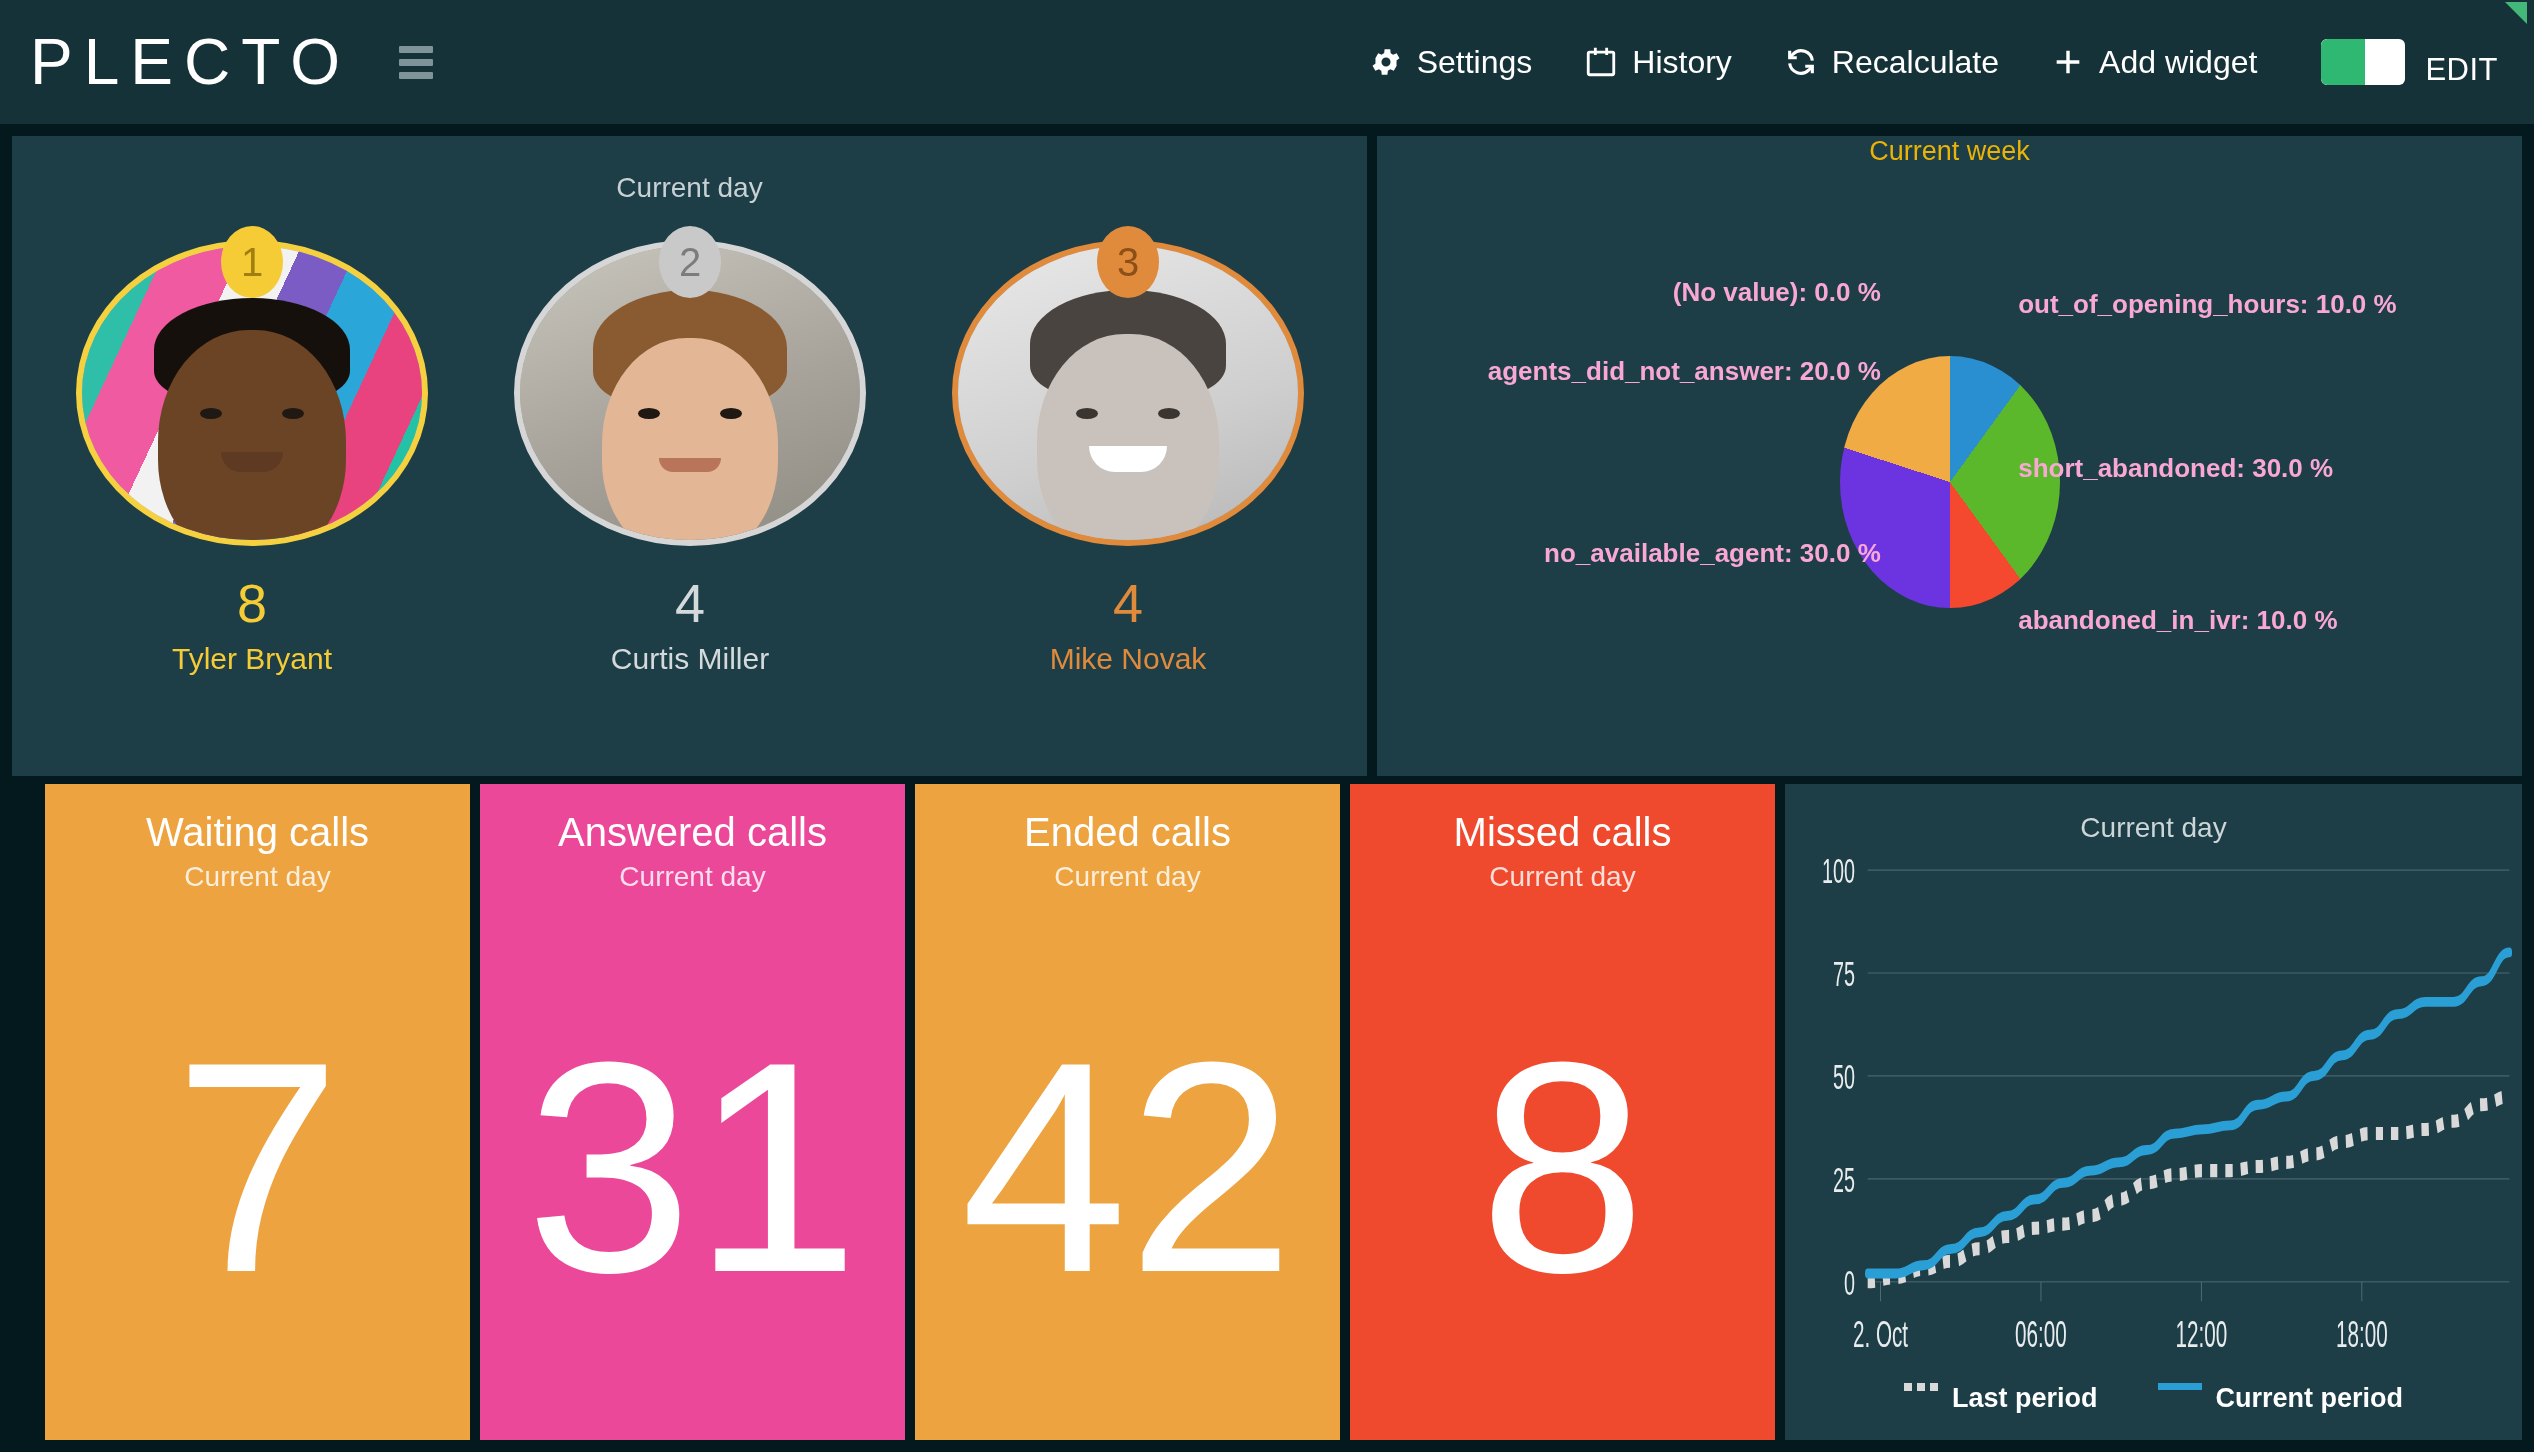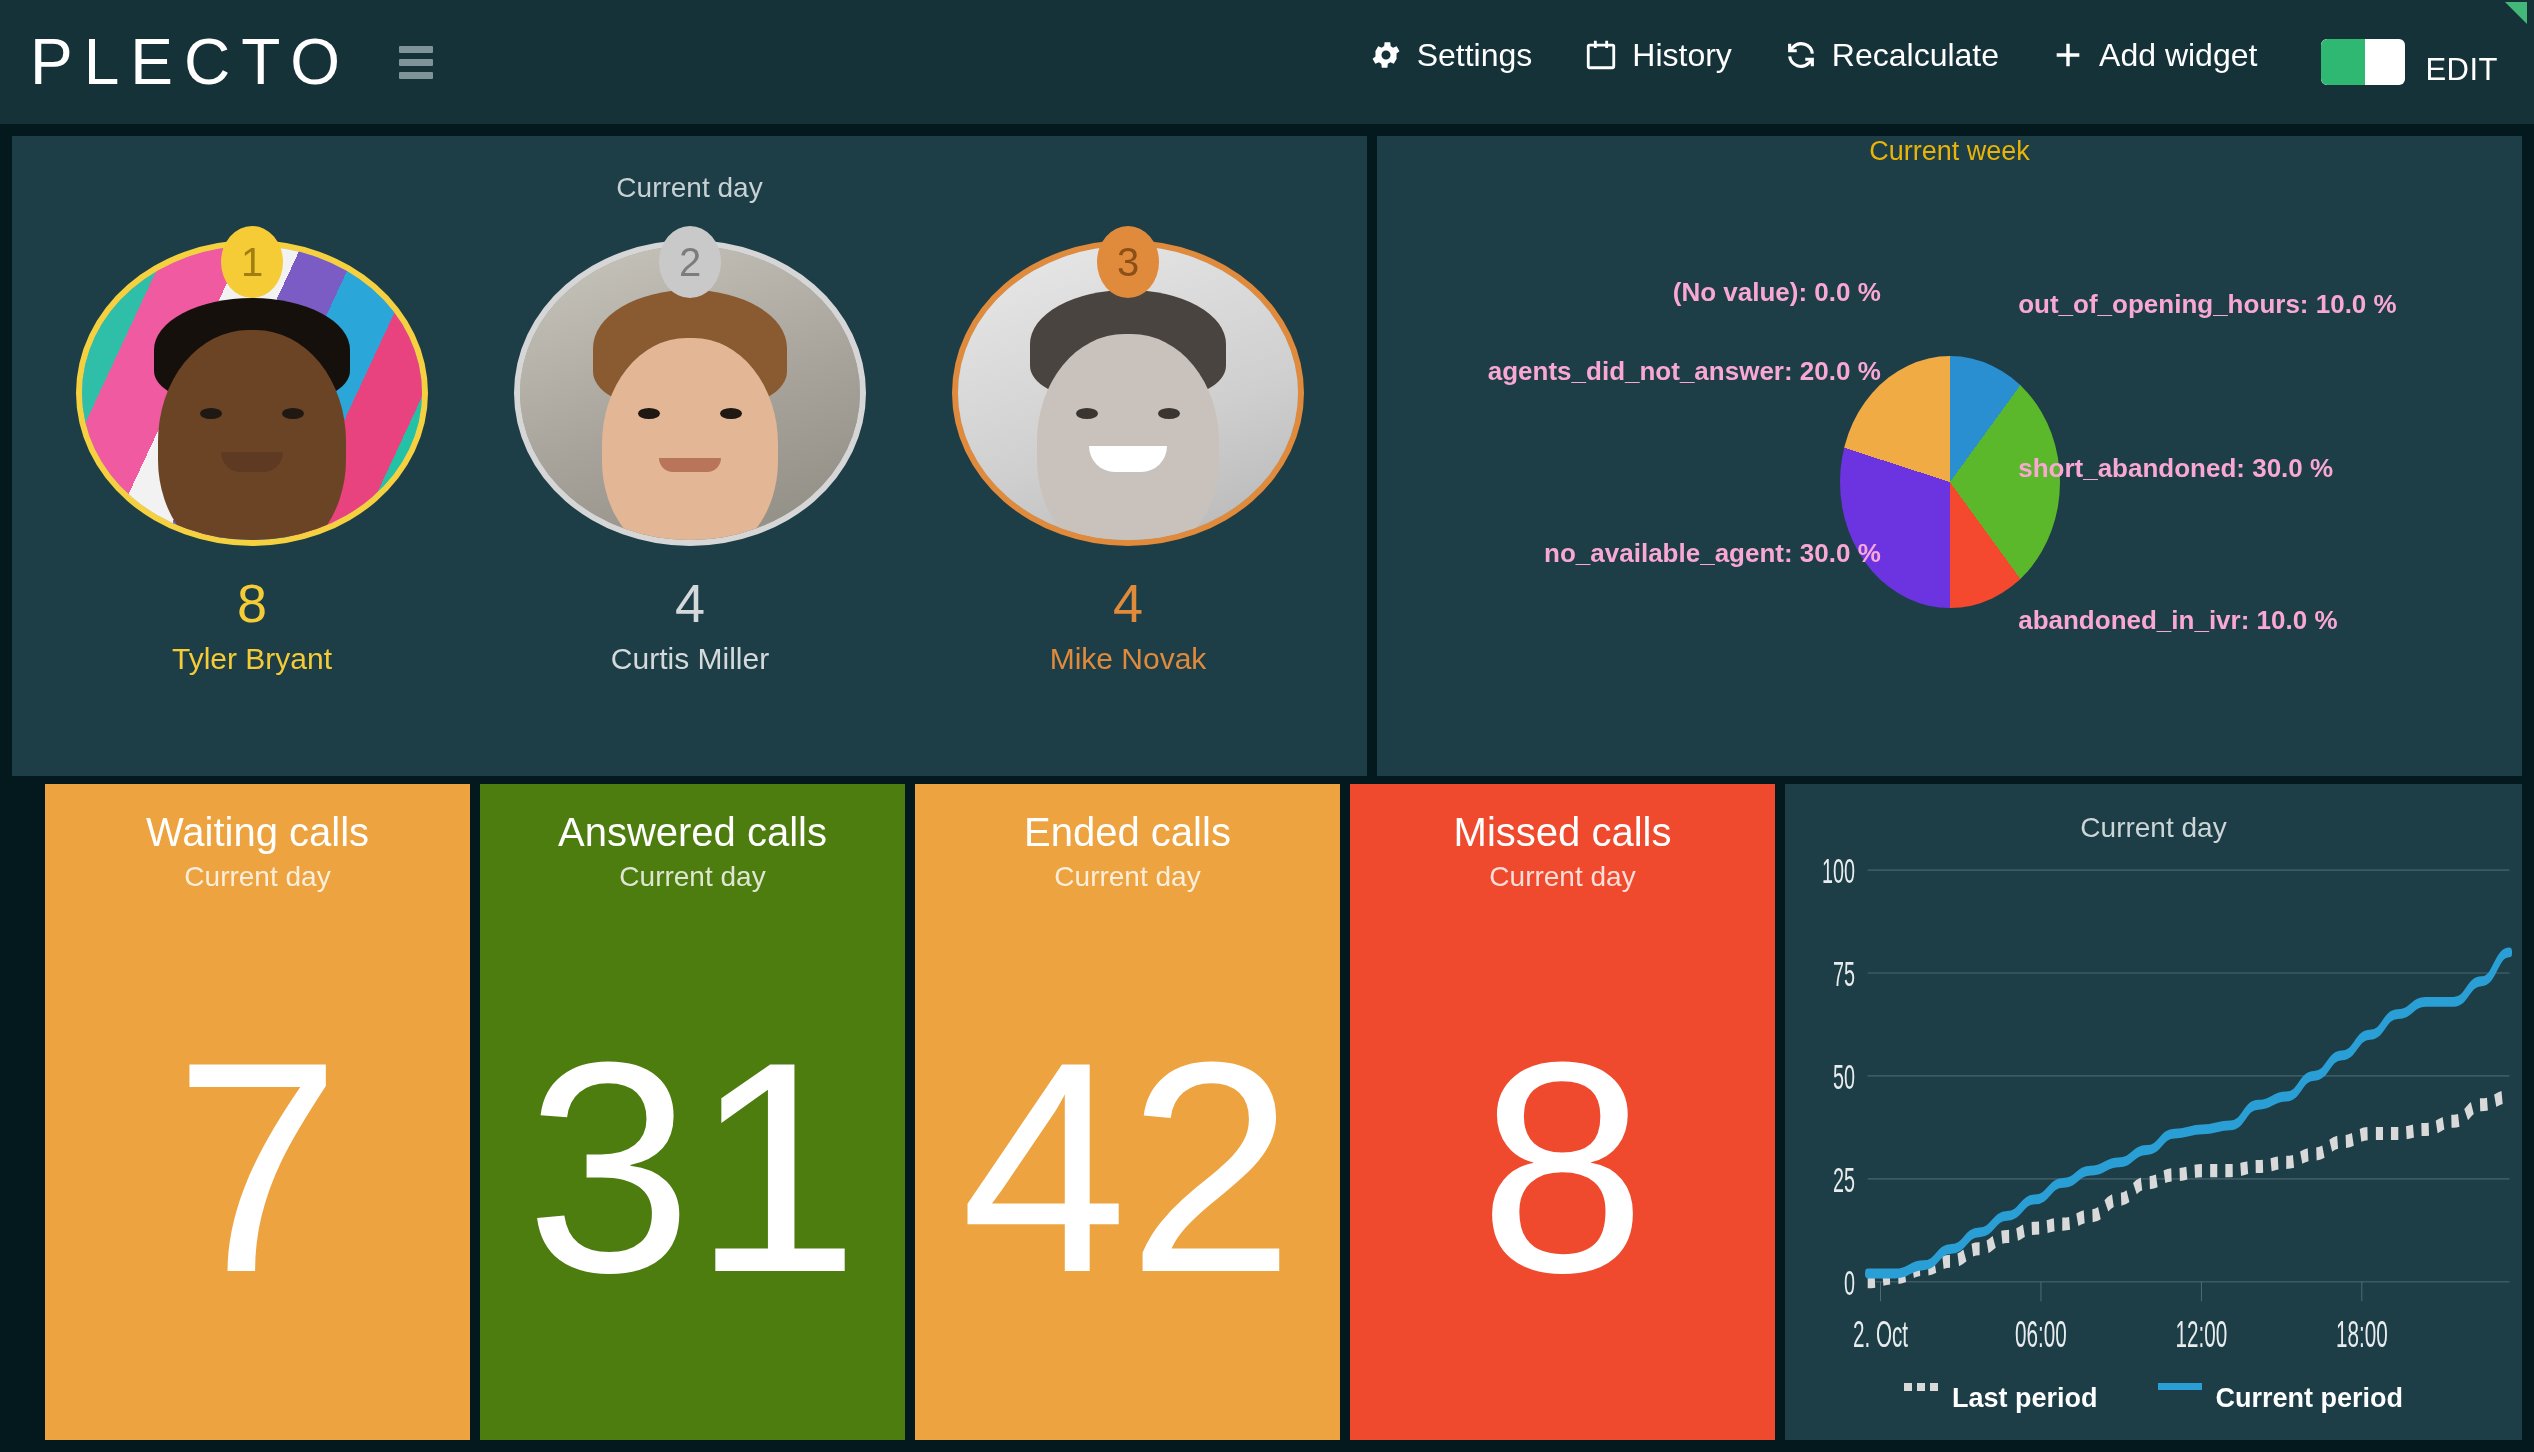--- a/index.html
+++ b/index.html
@@ -39,21 +39,21 @@
     margin-left: 48px;
     display: flex; flex-direction: column; gap: 6px;
     cursor: pointer;
   }
   .burger span {
     display: block; width: 34px; height: 7px;
     background: #7e9498; border-radius: 1px;
   }
   .top-actions {
     margin-left: auto;
-    display: flex; align-items: flex-start;
+    display: flex; align-items: center;
     gap: 52px;
   }
   .top-item {
     display: flex; align-items: center; gap: 14px;
     color: #ffffff; font-size: 32px; cursor: pointer;
     white-space: nowrap;
   }
   .top-item svg { display: block; }
   .edit-group { display: flex; align-items: center; gap: 20px; margin-left: 12px; }
   .toggle {
@@ -175,21 +175,21 @@
 
   
   .kpi { flex: 0 0 425px; display: flex; flex-direction: column; align-items: center; }
   .kpi-title { color: #ffffff; font-size: 40px; margin-top: 26px; }
   .kpi-sub { color: rgba(255,255,255,.82); font-size: 28px; margin-top: 6px; }
   .kpi-value {
     flex: 1; display: flex; align-items: center; justify-content: center;
     color: #ffffff; font-size: 300px; font-weight: 300; line-height: .9;
   }
   .k-orange { background: #eda33f; }
-  .k-green  { background: #4d7c0f; }
+  .k-green  { background: #ec4899; }
   .k-red    { background: #f04a2e; }
 
   
   .chart-widget { flex: 1; display: flex; flex-direction: column; }
   .chart-sub { text-align: center; color: #ccd5d7; font-size: 28px; padding-top: 28px; }
   .chart-body { flex: 1; position: relative; }
   .legend {
     display: flex; justify-content: center; gap: 60px;
     padding-bottom: 26px;
   }

